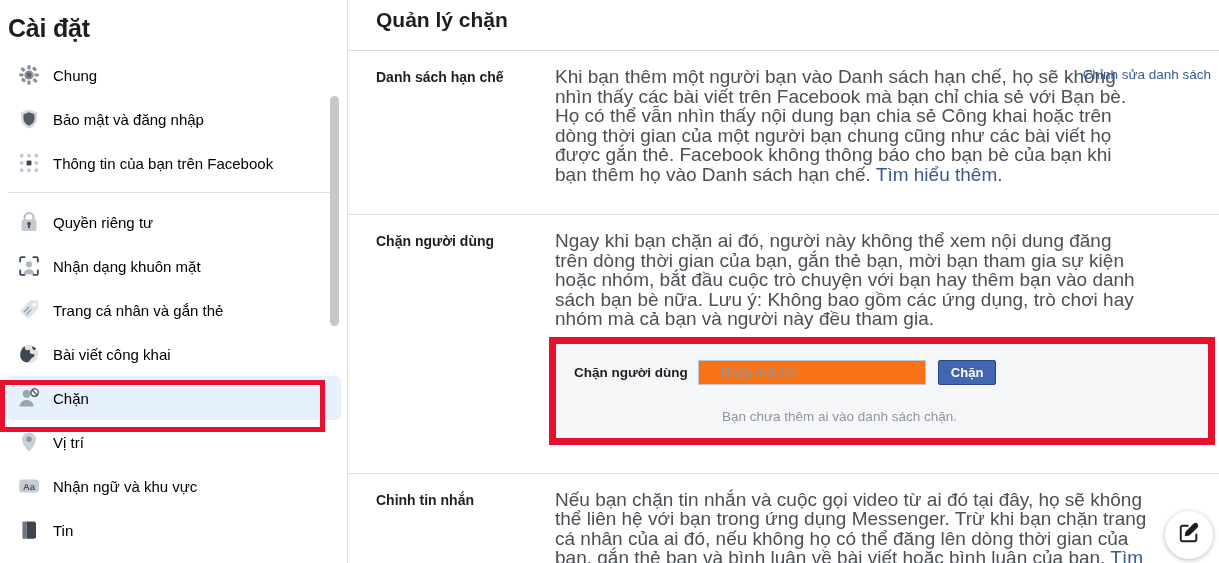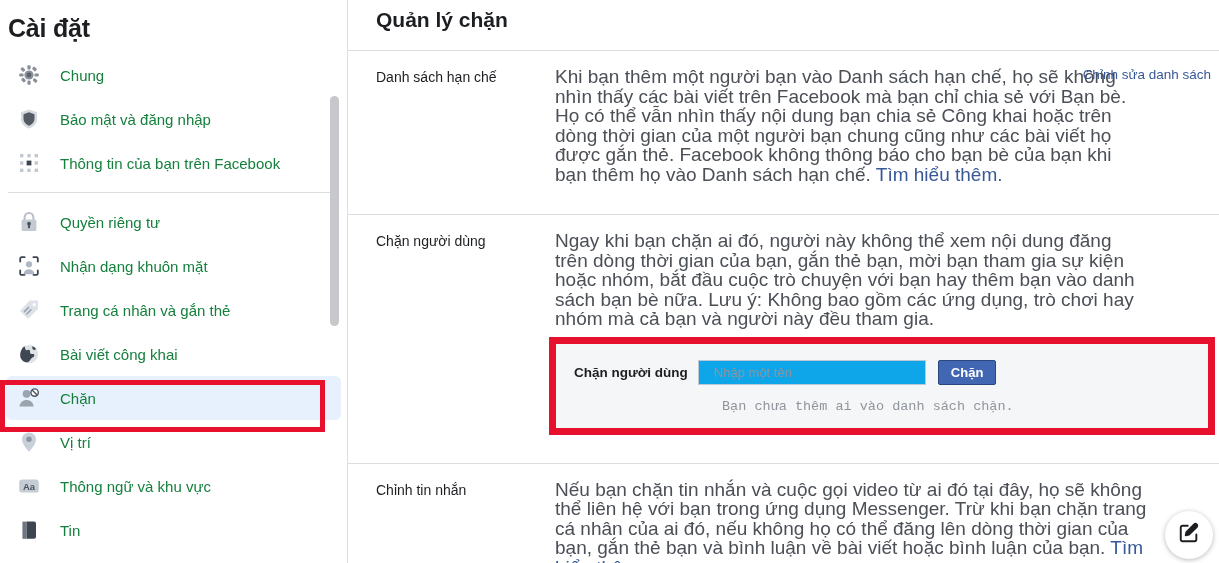--- a/index.html
+++ b/index.html
@@ -36,22 +36,22 @@
     display: flex; align-items: center;
     height: 44px;
     padding-left: 12px;
     border-radius: 6px;
     margin: 0 6px;
     cursor: pointer;
     position: relative;
   }
   .nav-item .label {
     font-size: 15px;
-    color: #15803d;
-    margin-left: 20px;
+    color: #000000;
+    margin-left: 13px;
     white-space: nowrap;
   }
   .nav-item.selected { background: #e7f0fd; }
 
   
   .ico { width: 22px; height: 22px; position: relative; flex: 0 0 22px; }
   .ico svg { display: block; width: 22px; height: 22px; }
 
   
   .sidebar-redbox {
@@ -86,21 +86,21 @@
   .main-title {
     font-size: 21px; font-weight: bold; color: #1c1e21;
     padding: 8px 0 0 28px;
   }
   .main-hr { height: 1px; background: #dadde1; margin: 18px 0 0 0; }
 
   .section { display: flex; padding: 16px 0 12px 0; }
   .sec-label {
     flex: 0 0 207px;
     padding-left: 28px;
-    font-size: 14px; font-weight: normal; color: #1c1e21;
+    font-size: 14px; font-weight: bold; color: #1c1e21;
     line-height: 19px;
     padding-top: 1px;
   }
   .sec-body { flex: 1 1 auto; padding-right: 10px; position: relative; }
   .sec-text {
     font-size: 19px; color: #4b4f56; line-height: 19.5px;
     max-width: 580px;
   }
   .link { color: #385898; cursor: pointer; }
 
@@ -119,44 +119,44 @@
     padding: 16px 18px 14px 18px;
   }
   .panel-row { display: flex; align-items: center; }
   .panel-row .row-label {
     font-size: 13.5px; font-weight: bold; color: #1c1e21;
     white-space: nowrap; margin-right: 10px;
   }
   .text-input {
     height: 25px;
     border: 1px solid #bdc7d8;
-    background: #0ea5e9;
+    background: #f97316;
     font-size: 13px;
     color: #1c1e21;
-    padding: 0 15px;
+    padding: 0 22px;
     font-family: "Liberation Sans", sans-serif;
     outline: none;
   }
   .text-input::placeholder { color: #90949c; }
   #block-user-input { width: 228px; }
   .btn-primary {
     margin-left: 12px;
     background: #4267b2;
     border: 1px solid #29487d;
     color: #ffffff;
     font-size: 13px; font-weight: bold;
     height: 25px;
     padding: 0 12px;
     border-radius: 2px;
     cursor: pointer;
     font-family: "Liberation Sans", sans-serif;
   }
   .panel-note {
     font-size: 13.5px; color: #90949c;
-    margin-top: 14px; margin-left: 148px; font-family: Liberation Mono, monospace;
+    margin-top: 24px; margin-left: 148px;
   }
 
   
   .panel-redbox {
     position: absolute;
     left: -7px; top: -7px; right: -7px; bottom: -7px;
     border: 7px solid #e8112d;
     pointer-events: none;
     z-index: 4;
   }
@@ -323,21 +323,21 @@
         <span class="label">Vị trí</span>
       </div>
 
       <div class="nav-item">
         <span class="ico">
           <svg viewBox="0 0 22 22">
               <rect x="1.2" y="4.4" width="19.6" height="13.2" rx="3.2" fill="#c6ccd4"></rect>
               <text x="11" y="14.6" text-anchor="middle" font-family="Liberation Sans, sans-serif" font-size="9.4" font-weight="bold" fill="#4b535f">Aa</text>
             </svg>
         </span>
-        <span class="label">Thông ngữ và khu vực</span>
+        <span class="label">Nhận ngữ và khu vực</span>
       </div>
 
       <div class="nav-item">
         <span class="ico">
           <svg viewBox="0 0 22 22">
               <path d="M4.4 2.6h4.2v17.2H4.4z" fill="#6e7682"></path>
               <path d="M8.6 2.6h7.4c1.1 0 2 .9 2 2v13.2c0 1.1-.9 2-2 2H8.6z" fill="#3d4551"></path>
             </svg>
         </span>
         <span class="label">Tin</span>

